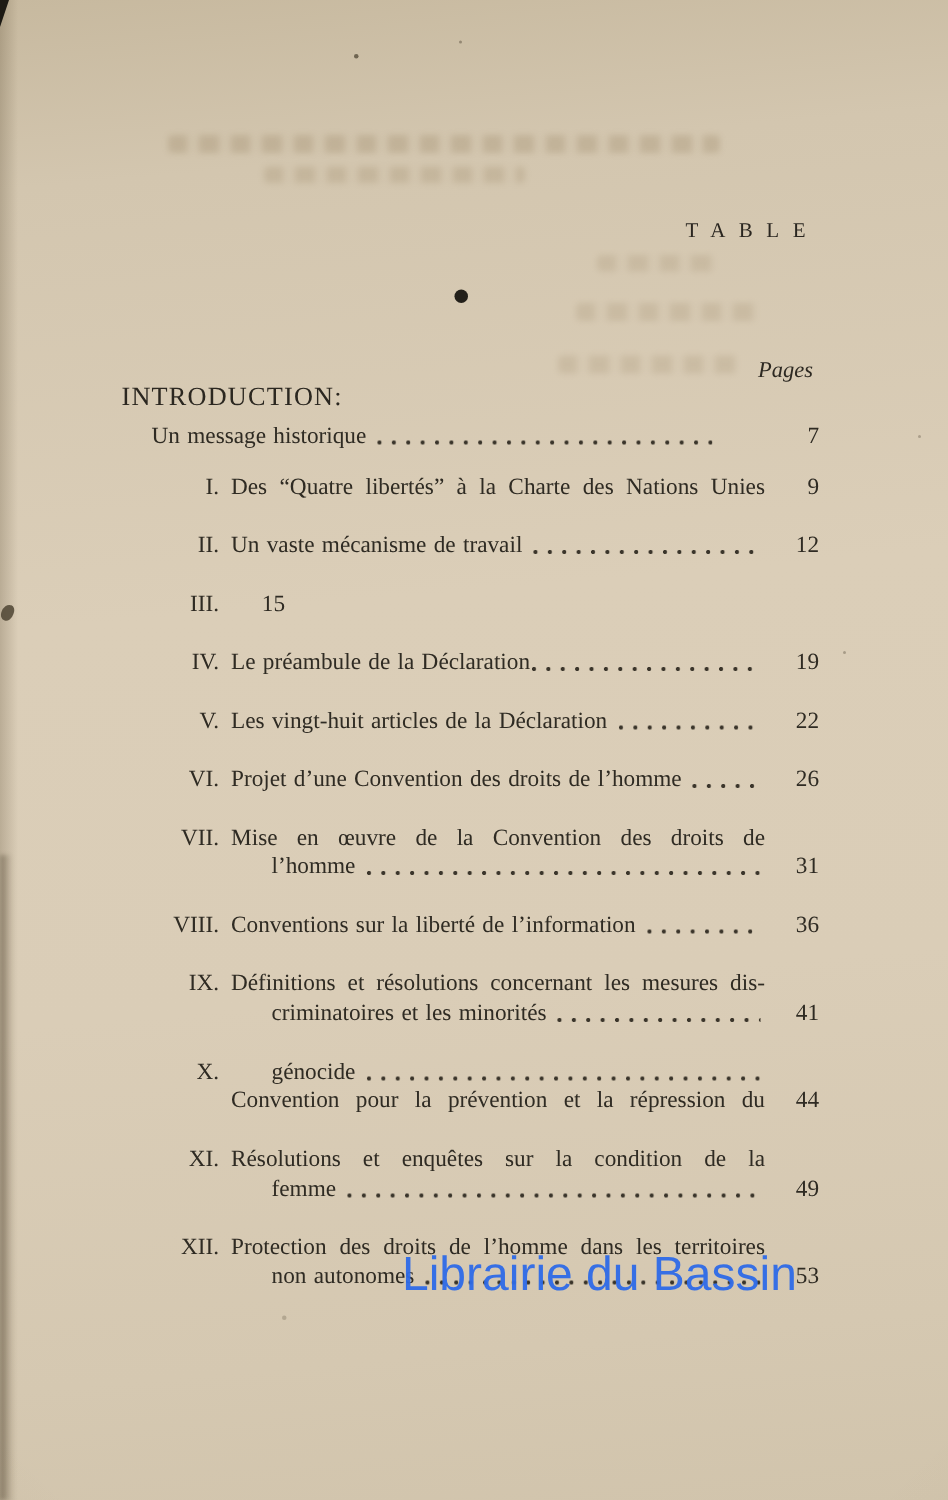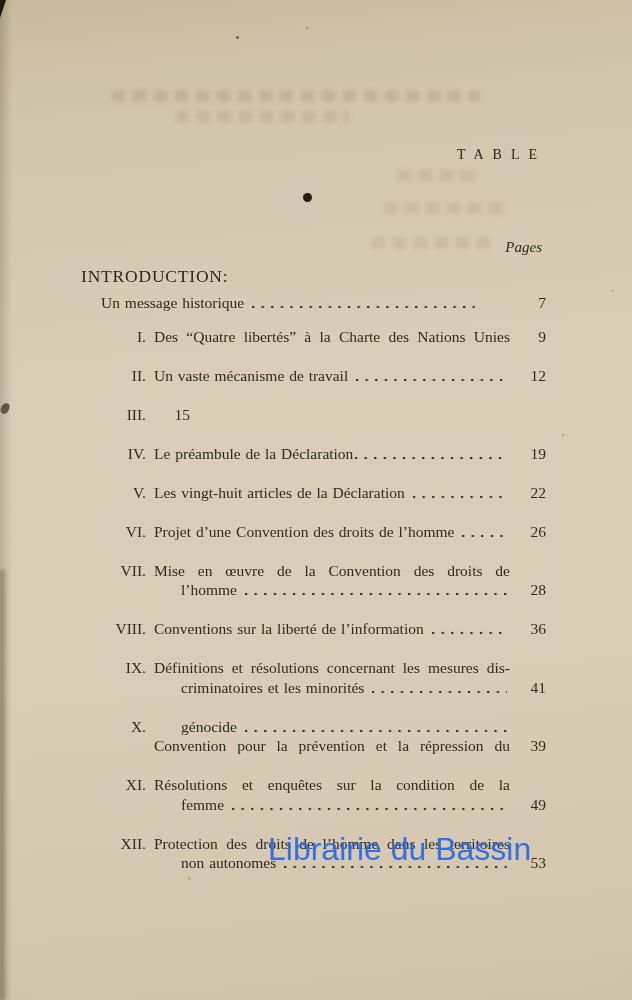--- a/index.html
+++ b/index.html
@@ -39,21 +39,21 @@
 
   .title{position:absolute;left:81px;top:144px;width:465px;text-align:right;
     font-size:14px;line-height:21px;letter-spacing:9px;padding-left:9px;box-sizing:border-box;
     color:#2a2620;}
   .bullet{position:absolute;left:303px;top:193px;width:9px;height:9px;border-radius:50%;
     background:#23201a;}
   .pages-label{position:absolute;left:81px;top:239px;width:465px;text-align:right;
     padding-right:4px;box-sizing:border-box;
     font-style:italic;font-weight:400;font-size:15px;line-height:16px;color:#2d2922;}
 
-  .toc{position:absolute;left:81px;top:266px;width:465px;font-size:15.5px;}
+  .toc{position:absolute;left:81px;top:254px;width:465px;font-size:15.5px;}
   .intro{font-size:17.5px;line-height:20px;letter-spacing:.8px;color:#2b2720;}
   .entries{margin-top:14px;}
   .entry{display:flex;margin-bottom:19.5px;}
   .entry:last-child{margin-bottom:0;}
   .row-msg{display:flex;margin-top:7px;gap:32px;}
   .row-msg .mid{padding-left:20px;}
   .num{width:73px;text-align:right;padding-right:8px;box-sizing:border-box;line-height:19.5px;}
   .mid{flex:1;min-width:0;}
   .line{line-height:19.5px;word-spacing:1px;}
   .line.j{text-align:justify;text-align-last:justify;}
@@ -186,21 +186,21 @@
     <div class="entry">
       <div class="num">VII.</div>
       <div class="mid">
         <div class="line j">Mise en œuvre de la Convention des droits de</div>
         <div class="line d indent">
           <span class="txt">l’homme</span>
           <span class="leader"></span>
         </div>
       </div>
       <div class="pgs">
-          <span>28</span>
+          <span>31</span>
         </div>
     </div>
 
     <div class="entry">
       <div class="num">VIII.</div>
       <div class="mid">
           <div class="line d">
         <span class="txt">Conventions sur la liberté de l’information</span>
         <span class="leader"></span>
       </div>
@@ -227,21 +227,21 @@
     <div class="entry">
       <div class="num">X.</div>
       <div class="mid">
         <div class="line d indent">
           <span class="txt">génocide</span>
           <span class="leader"></span>
         </div>
         <div class="line j">Convention pour la prévention et la répression du</div>
       </div>
       <div class="pgs">
-          <span>39</span>
+          <span>44</span>
         </div>
     </div>
 
     <div class="entry">
       <div class="num">XI.</div>
       <div class="mid">
         <div class="line j">Résolutions et enquêtes sur la condition de la</div>
         <div class="line d indent">
           <span class="txt">femme</span>
           <span class="leader"></span>

